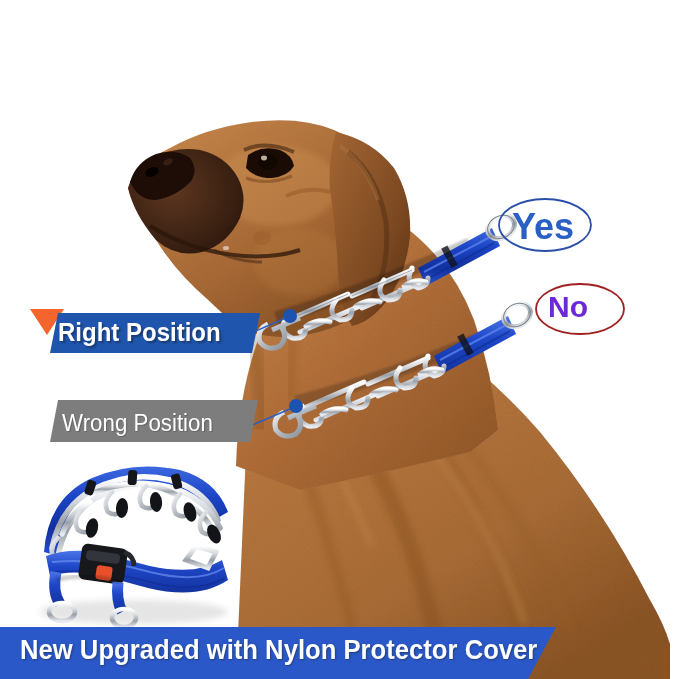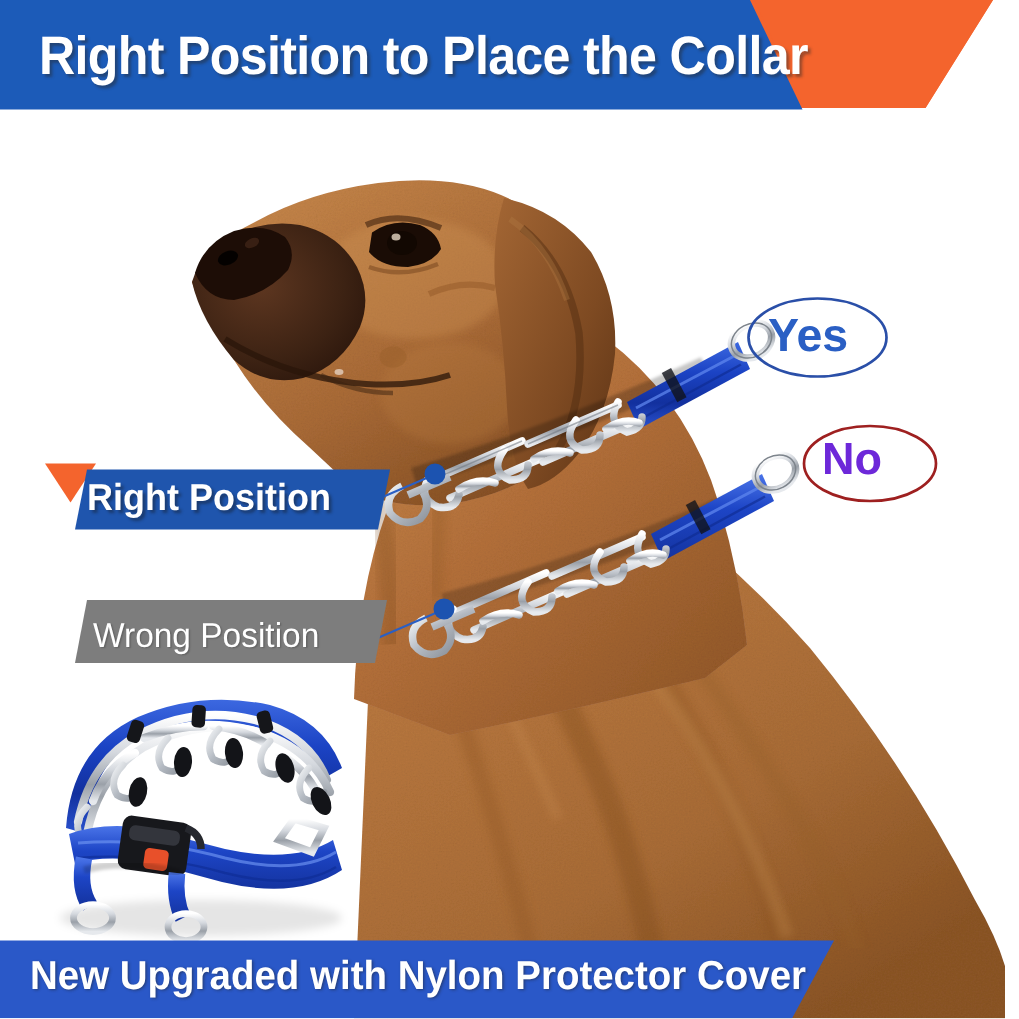--- a/index.html
+++ b/index.html
@@ -73,21 +73,21 @@
 
   
   .badge-text{
     position:absolute;
     white-space:nowrap;
     font-weight:bold;
     font-family:"Liberation Sans", sans-serif;
   }
   #yes-text{
     left:512px; top:206px;
-    font-size:31px;
+    font-size:36px;
     color:#2a5fc4;
     text-shadow:1px 1px 1px rgba(255,255,255,.9);
   }
   #no-text{
     left:548px; top:290px;
     font-size:30px;
     color:#6d28d9;
     text-shadow:1px 1px 1px rgba(255,255,255,.9);
   }
 </style>
@@ -411,28 +411,20 @@
   </svg>
 
   <svg class="layer" viewBox="0 0 679 679" xmlns="http://www.w3.org/2000/svg">
     <line x1="228" y1="343" x2="286" y2="318" stroke="#2a5fc4" stroke-width="1.4"></line>
     <circle cx="290" cy="316" r="7" fill="#1c53b0"></circle>
 
     <line x1="234" y1="433" x2="292" y2="408" stroke="#2a5fc4" stroke-width="1.4"></line>
     <circle cx="296" cy="406" r="7" fill="#1c53b0"></circle>
   </svg>
 
-  <div id="top-banner">
-    <svg class="layer" style="height:80px;" viewBox="0 0 679 80" xmlns="http://www.w3.org/2000/svg">
-      <polygon points="497,0 662,0 617,72 452,72" fill="#f4642d"></polygon>
-      <polygon points="0,0 500,0 535,73 0,73" fill="#1c5bb8"></polygon>
-      <polygon points="503,0 662,0 617,72 536,72" fill="#f4642d"></polygon>
-    </svg>
-    <div class="banner-text-top">Right Position to Place the Collar</div>
-  </div>
 
   <div class="callout" style="left:30px;top:305px;width:230px;height:52px;">
     <svg width="230" height="52" viewBox="0 0 230 52" xmlns="http://www.w3.org/2000/svg">
       <polygon points="0,4 34,4 17,30" fill="#f4642d"></polygon>
       <polygon points="28,8 230,8 222,48 20,48" fill="#1f55ad"></polygon>
     </svg>
   </div>
   <div class="callout-text" id="right-pos-text">Right Position</div>
 
   <div class="callout" style="left:36px;top:398px;width:230px;height:50px;">

